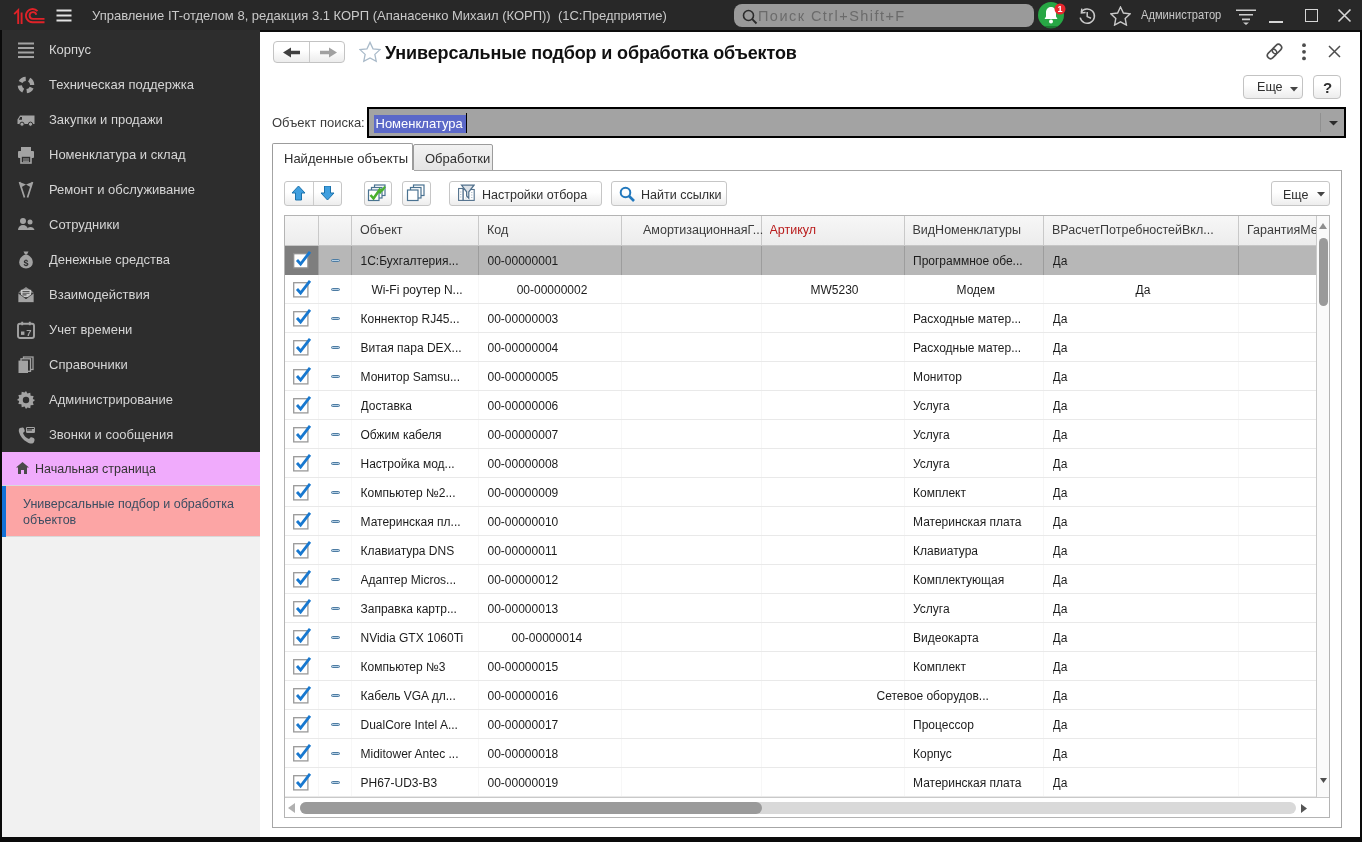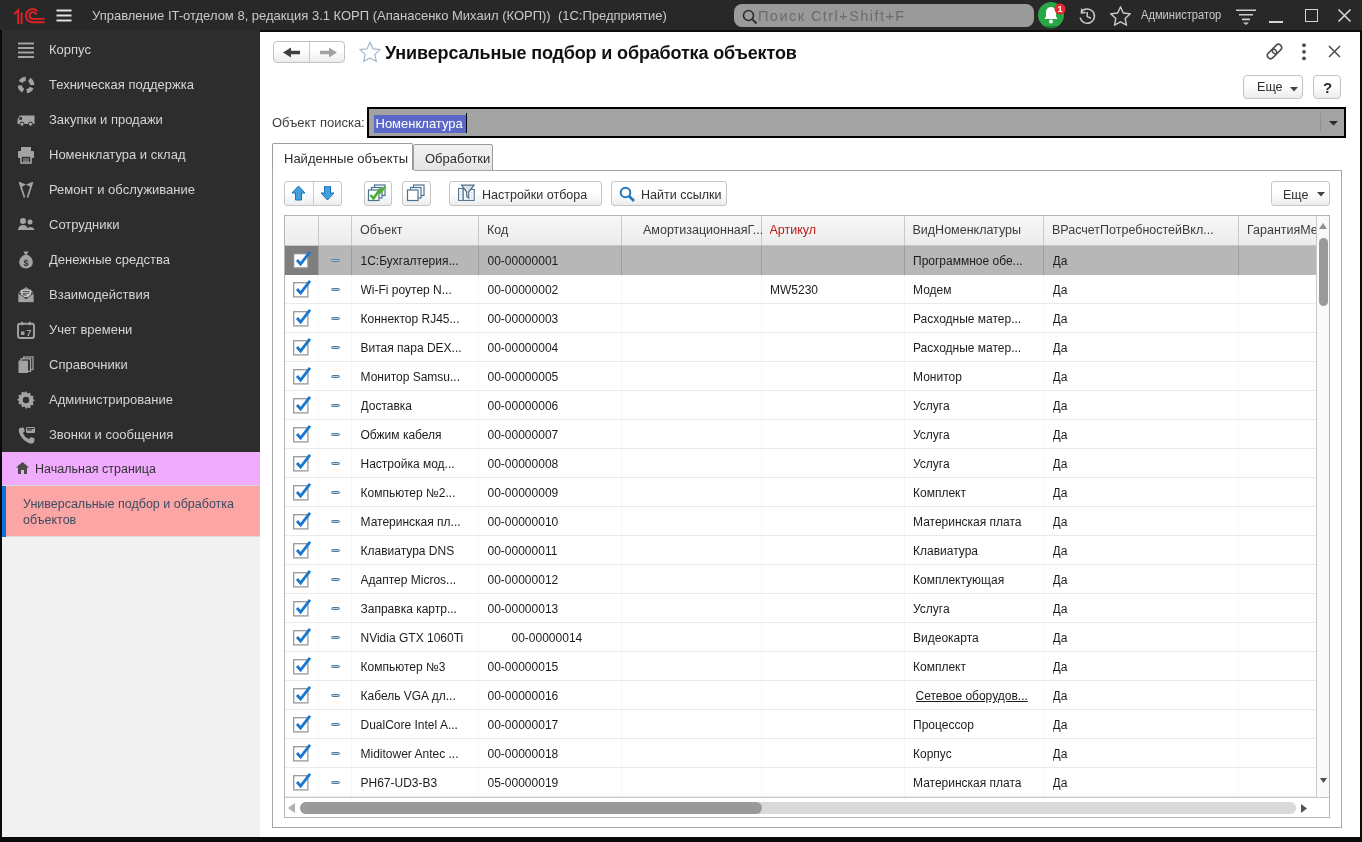--- a/index.html
+++ b/index.html
@@ -320,21 +320,21 @@
 <div class="cell" style="left:768.0px;width:181px;">Да</div>
 <div style="position:absolute;left:33.0px;top:0;width:1px;height:29px;background:#9d9d9d;"></div>
 <div style="position:absolute;left:66.5px;top:0;width:1px;height:29px;background:#9d9d9d;"></div>
 <div style="position:absolute;left:193.5px;top:0;width:1px;height:29px;background:#9d9d9d;"></div>
 <div style="position:absolute;left:336.5px;top:0;width:1px;height:29px;background:#9d9d9d;"></div>
 <div style="position:absolute;left:476.0px;top:0;width:1px;height:29px;background:#9d9d9d;"></div>
 <div style="position:absolute;left:619.0px;top:0;width:1px;height:29px;background:#9d9d9d;"></div>
 <div style="position:absolute;left:758.5px;top:0;width:1px;height:29px;background:#9d9d9d;"></div>
 <div style="position:absolute;left:953.5px;top:0;width:1px;height:29px;background:#9d9d9d;"></div>
 </div>
-<div class="abs" style="left:284.5px;top:275px;width:1031.5px;height:29px;">
+<div class="abs" style="left:284.5px;top:275px;width:1031.5px;height:29px;text-align:center;">
 <svg style="position:absolute;left:8.5px;top:4px" width="20" height="19" viewBox="0 0 20 19">
 <rect x="0.7" y="3.7" width="14.2" height="14.2" fill="#fff" stroke="#999" stroke-width="1.3"></rect>
 <path d="M4 10 L7.6 14 L17 1.8" fill="none" stroke="#1878cf" stroke-width="2.8"></path>
     </svg>
 <div style="position:absolute;left:46.5px;top:12.5px;width:8.6px;height:3.4px;border-radius:2px;background:#b6cfe3;border:1px solid #4d7ca3;"></div>
 <div class="cell" style="left:76.0px;width:113px;">Wi-Fi роутер N...</div>
 <div class="cell" style="left:203.0px;width:129px;">00-00000002</div>
 <div class="cell" style="left:485.5px;width:129.0px;">MW5230</div>
 <div class="cell" style="left:628.5px;width:125.5px;">Модем</div>
 <div class="cell" style="left:768.0px;width:181px;">Да</div>
@@ -497,21 +497,21 @@
 <div style="position:absolute;left:0;bottom:0;width:100%;height:1px;background:#e9e9e9;"></div>
 </div>
 <div class="abs" style="left:284.5px;top:681px;width:1031.5px;height:29px;">
 <svg style="position:absolute;left:8.5px;top:4px" width="20" height="19" viewBox="0 0 20 19">
 <rect x="0.7" y="3.7" width="14.2" height="14.2" fill="#fff" stroke="#999" stroke-width="1.3"></rect>
 <path d="M4 10 L7.6 14 L17 1.8" fill="none" stroke="#1878cf" stroke-width="2.8"></path>
     </svg>
 <div style="position:absolute;left:46.5px;top:12.5px;width:8.6px;height:3.4px;border-radius:2px;background:#b6cfe3;border:1px solid #4d7ca3;"></div>
 <div class="cell" style="left:76.0px;width:113px;">Кабель VGA дл...</div>
 <div class="cell" style="left:203.0px;width:129px;">00-00000016</div>
-<div class="cell" style="left:631px;width:125.5px;text-decoration:underline;">Сетевое оборудов...</div>
+<div class="cell" style="left:592px;width:125.5px;">Сетевое оборудов...</div>
 <div class="cell" style="left:768.0px;width:181px;">Да</div>
 <div style="position:absolute;left:0;bottom:0;width:100%;height:1px;background:#e9e9e9;"></div>
 </div>
 <div class="abs" style="left:284.5px;top:710px;width:1031.5px;height:29px;">
 <svg style="position:absolute;left:8.5px;top:4px" width="20" height="19" viewBox="0 0 20 19">
 <rect x="0.7" y="3.7" width="14.2" height="14.2" fill="#fff" stroke="#999" stroke-width="1.3"></rect>
 <path d="M4 10 L7.6 14 L17 1.8" fill="none" stroke="#1878cf" stroke-width="2.8"></path>
     </svg>
 <div style="position:absolute;left:46.5px;top:12.5px;width:8.6px;height:3.4px;border-radius:2px;background:#b6cfe3;border:1px solid #4d7ca3;"></div>
 <div class="cell" style="left:76.0px;width:113px;">DualCore Intel A...</div>
@@ -532,21 +532,21 @@
 <div class="cell" style="left:768.0px;width:181px;">Да</div>
 <div style="position:absolute;left:0;bottom:0;width:100%;height:1px;background:#e9e9e9;"></div>
 </div>
 <div class="abs" style="left:284.5px;top:768px;width:1031.5px;height:29px;">
 <svg style="position:absolute;left:8.5px;top:4px" width="20" height="19" viewBox="0 0 20 19">
 <rect x="0.7" y="3.7" width="14.2" height="14.2" fill="#fff" stroke="#999" stroke-width="1.3"></rect>
 <path d="M4 10 L7.6 14 L17 1.8" fill="none" stroke="#1878cf" stroke-width="2.8"></path>
     </svg>
 <div style="position:absolute;left:46.5px;top:12.5px;width:8.6px;height:3.4px;border-radius:2px;background:#b6cfe3;border:1px solid #4d7ca3;"></div>
 <div class="cell" style="left:76.0px;width:113px;">PH67-UD3-B3</div>
-<div class="cell" style="left:203.0px;width:129px;">05-00000019</div>
+<div class="cell" style="left:203.0px;width:129px;">00-00000019</div>
 <div class="cell" style="left:628.5px;width:125.5px;">Материнская плата</div>
 <div class="cell" style="left:768.0px;width:181px;">Да</div>
 <div style="position:absolute;left:0;bottom:0;width:100%;height:1px;background:#e9e9e9;"></div>
 </div>
 <div class="abs" style="left:1316px;top:216px;width:13px;height:581px;background:#fafafa;border-left:1px solid #c9c9c9;"></div>
 <svg class="abs" style="left:1319px;top:223px" width="8" height="6" viewBox="0 0 8 6">
     <path d="M4 0 L8 6 L0 6z" fill="#8f8f8f"></path>
   </svg>
 <div class="abs" style="left:1318.5px;top:238px;width:9px;height:68px;background:#9a9a9a;border-radius:4.5px;"></div>
 <svg class="abs" style="left:1320px;top:778px" width="7" height="5" viewBox="0 0 7 5">

